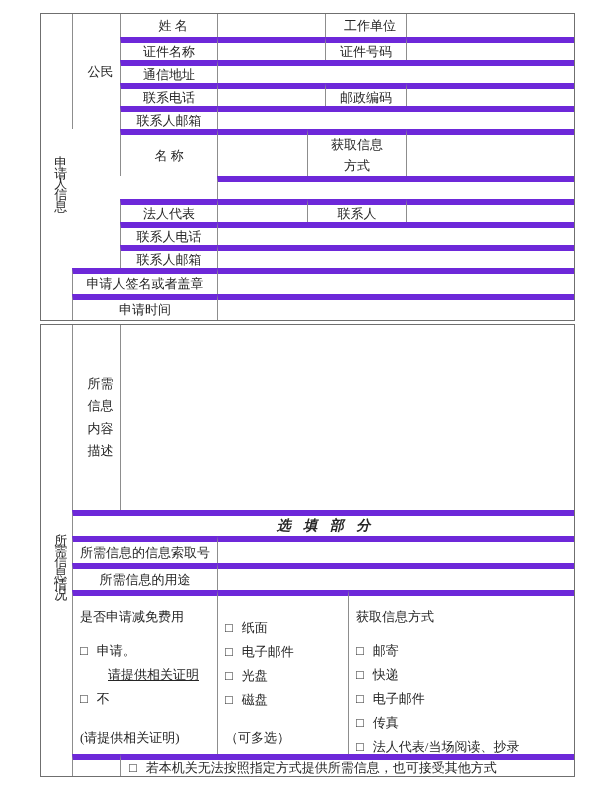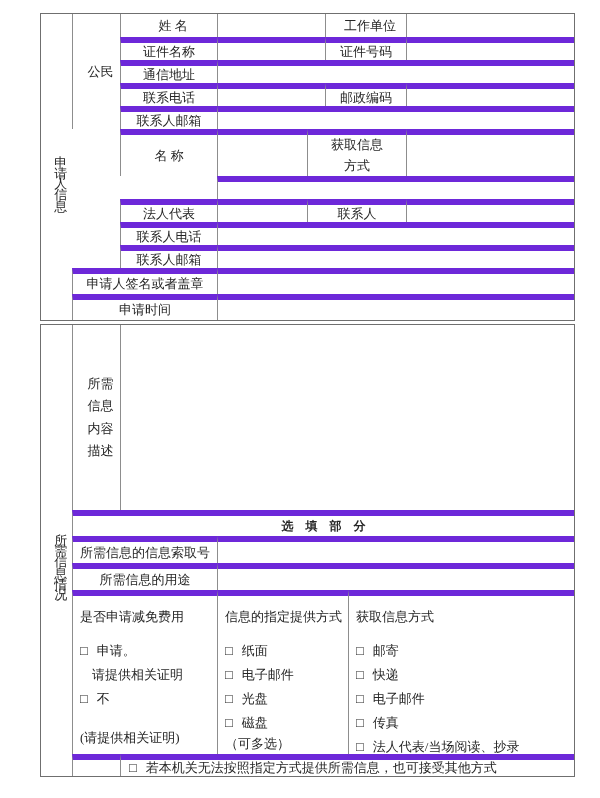--- a/index.html
+++ b/index.html
@@ -24,30 +24,30 @@
   .cL1 { border-left:none; }  
   .cT1 { border-top:none;padding-left:8px; }   
   .vside {
     writing-mode:vertical-rl; text-orientation:upright;
     letter-spacing:11px; padding-top:11px;
   }
   .wrap2 { display:inline-block; width:2em; text-align:center; }
   .lh-org  { line-height:2.7; }
   .lh-desc { line-height:1.72; }
   .wrap4 { display:inline-block; width:4em; text-align:center; line-height:1.55; }
-  .optional-hdr { font-weight:bold; font-size:12px; word-spacing:9px; }
+  .optional-hdr { font-weight:bold; font-size:14px; word-spacing:9px;font-style:italic; }
   .colcell {
     flex-direction:column; align-items:flex-start; justify-content:flex-start;
     padding:9px 4px 7px 7px;
   }
   .colcell .ttl { line-height:23px; }
   .opts { margin-top:11px; }
   .opt { display:flex; gap:9px; line-height:24px; }
   .opt .box { line-height:24px; }
-  .note { line-height:24px; margin-left:12px; }
+  .note { line-height:24px; margin-left:28px;text-decoration:underline; }
   .foot { margin-top:auto; line-height:18px; }
   .bottomrow { justify-content:flex-start; padding-left:8px; gap:9px; }
   .valuecell { background:#fff; }
 </style>
 </head>
 <body>
 
 <div class="tbl t1">
   <div class="c cL1 cT1 vside" style="grid-area:1/1/13/2">申请人信息</div>
   <div class="c cT1" style="grid-area:1/2/6/3">
@@ -129,21 +129,20 @@
       <div class="note">请提供相关证明</div>
       <div class="opt">
         <span class="box">□</span>
         <span>不</span>
       </div>
     </div>
     <div class="foot">(请提供相关证明)</div>
   </div>
 
   <div class="c colcell" style="grid-area:5/4/6/7">
-    <div class="ttl">信息的指定提供方式</div>
     <div class="opts">
       <div class="opt">
         <span class="box">□</span>
         <span>纸面</span>
       </div>
       <div class="opt">
         <span class="box">□</span>
         <span>电子邮件</span>
       </div>
       <div class="opt">

